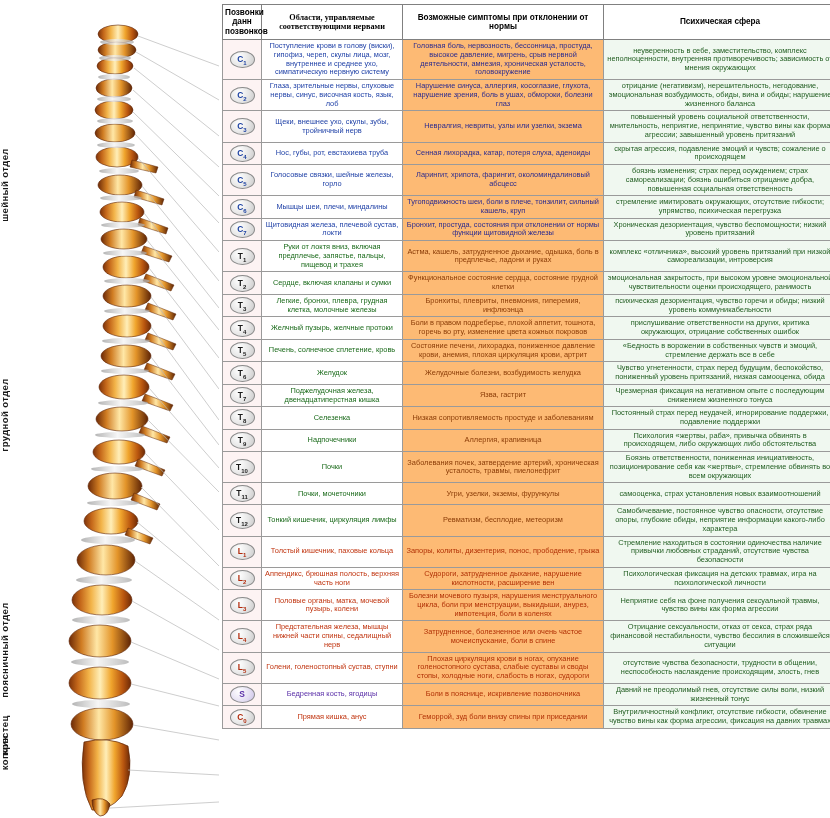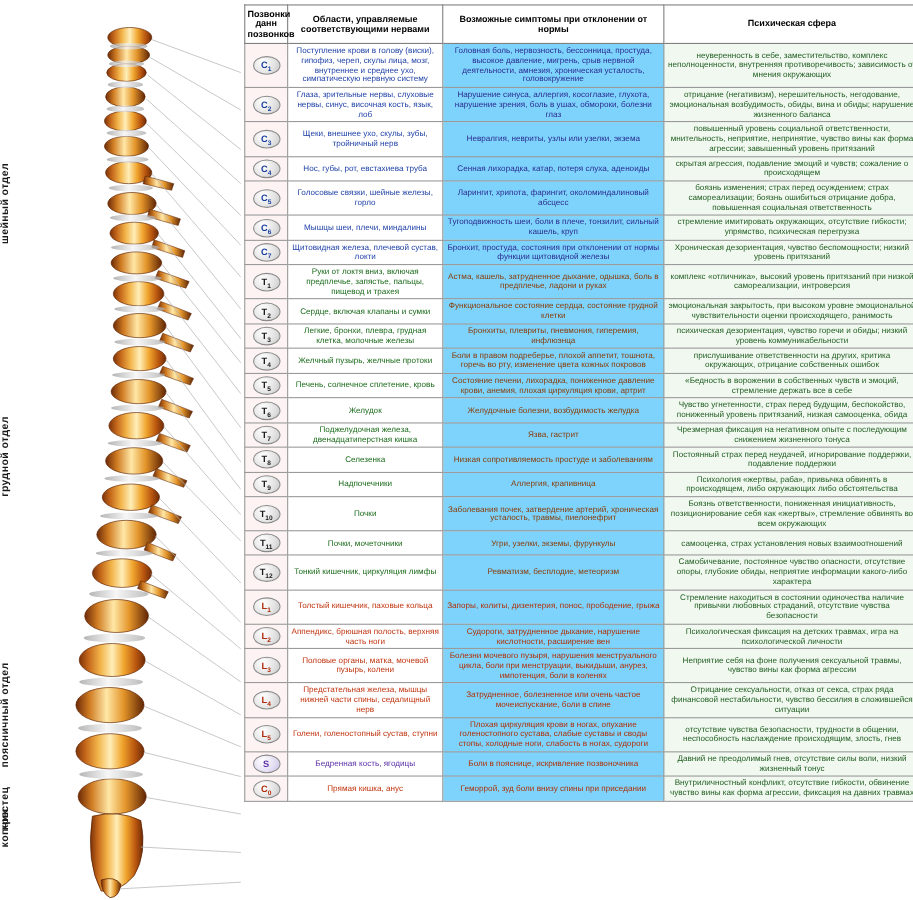--- a/index.html
+++ b/index.html
@@ -16,24 +16,24 @@
 
   
   table.matrix{position:absolute;left:222px;top:4px;border-collapse:collapse;width:604px;
      table-layout:fixed;font-size:7.4px;}
   table.matrix th{border:1px solid #808080;background:#ffffff;font-size:8.2px;font-weight:bold;
      padding:3px 2px;text-align:center;vertical-align:middle;color:#000;line-height:1.15;}
   table.matrix td{border:1px solid #9a9a9a;padding:2px 3px;vertical-align:middle;text-align:center;
      line-height:1.18;}
   td.c-num{width:34px;text-align:center;background:#fdf3f3;}
   td.c-area{width:136px;}
-  td.c-sym{width:196px;background:#7dd3fc;}
+  td.c-sym{width:196px;background:#fdba74;}
   td.c-psy{width:228px;background:#f0f8f0;color:#1f5c1f;font-style:normal;}
   th.h-num{width:34px;border-radius:10px;}
-  th.h-area{width:136px;}
+  th.h-area{width:136px;font-family:Liberation Serif, serif;}
   th.h-sym{width:196px;}
   th.h-psy{width:228px;}
 
   .badge{display:inline-block;min-width:17px;height:15px;line-height:14px;border-radius:50%/50%;
      border:1px solid #8a8a8a;font-size:8.4px;font-weight:bold;padding:0 3px;
      background:radial-gradient(circle at 35% 30%,#ffffff,#e2e2e2 60%,#c6c6c6);}
   .badge sub{font-size:6px;}
   .b-c{color:#1a3fa0;}
   .b-t{color:#1a1a1a;}
   .b-l{color:#b02a0c;}

